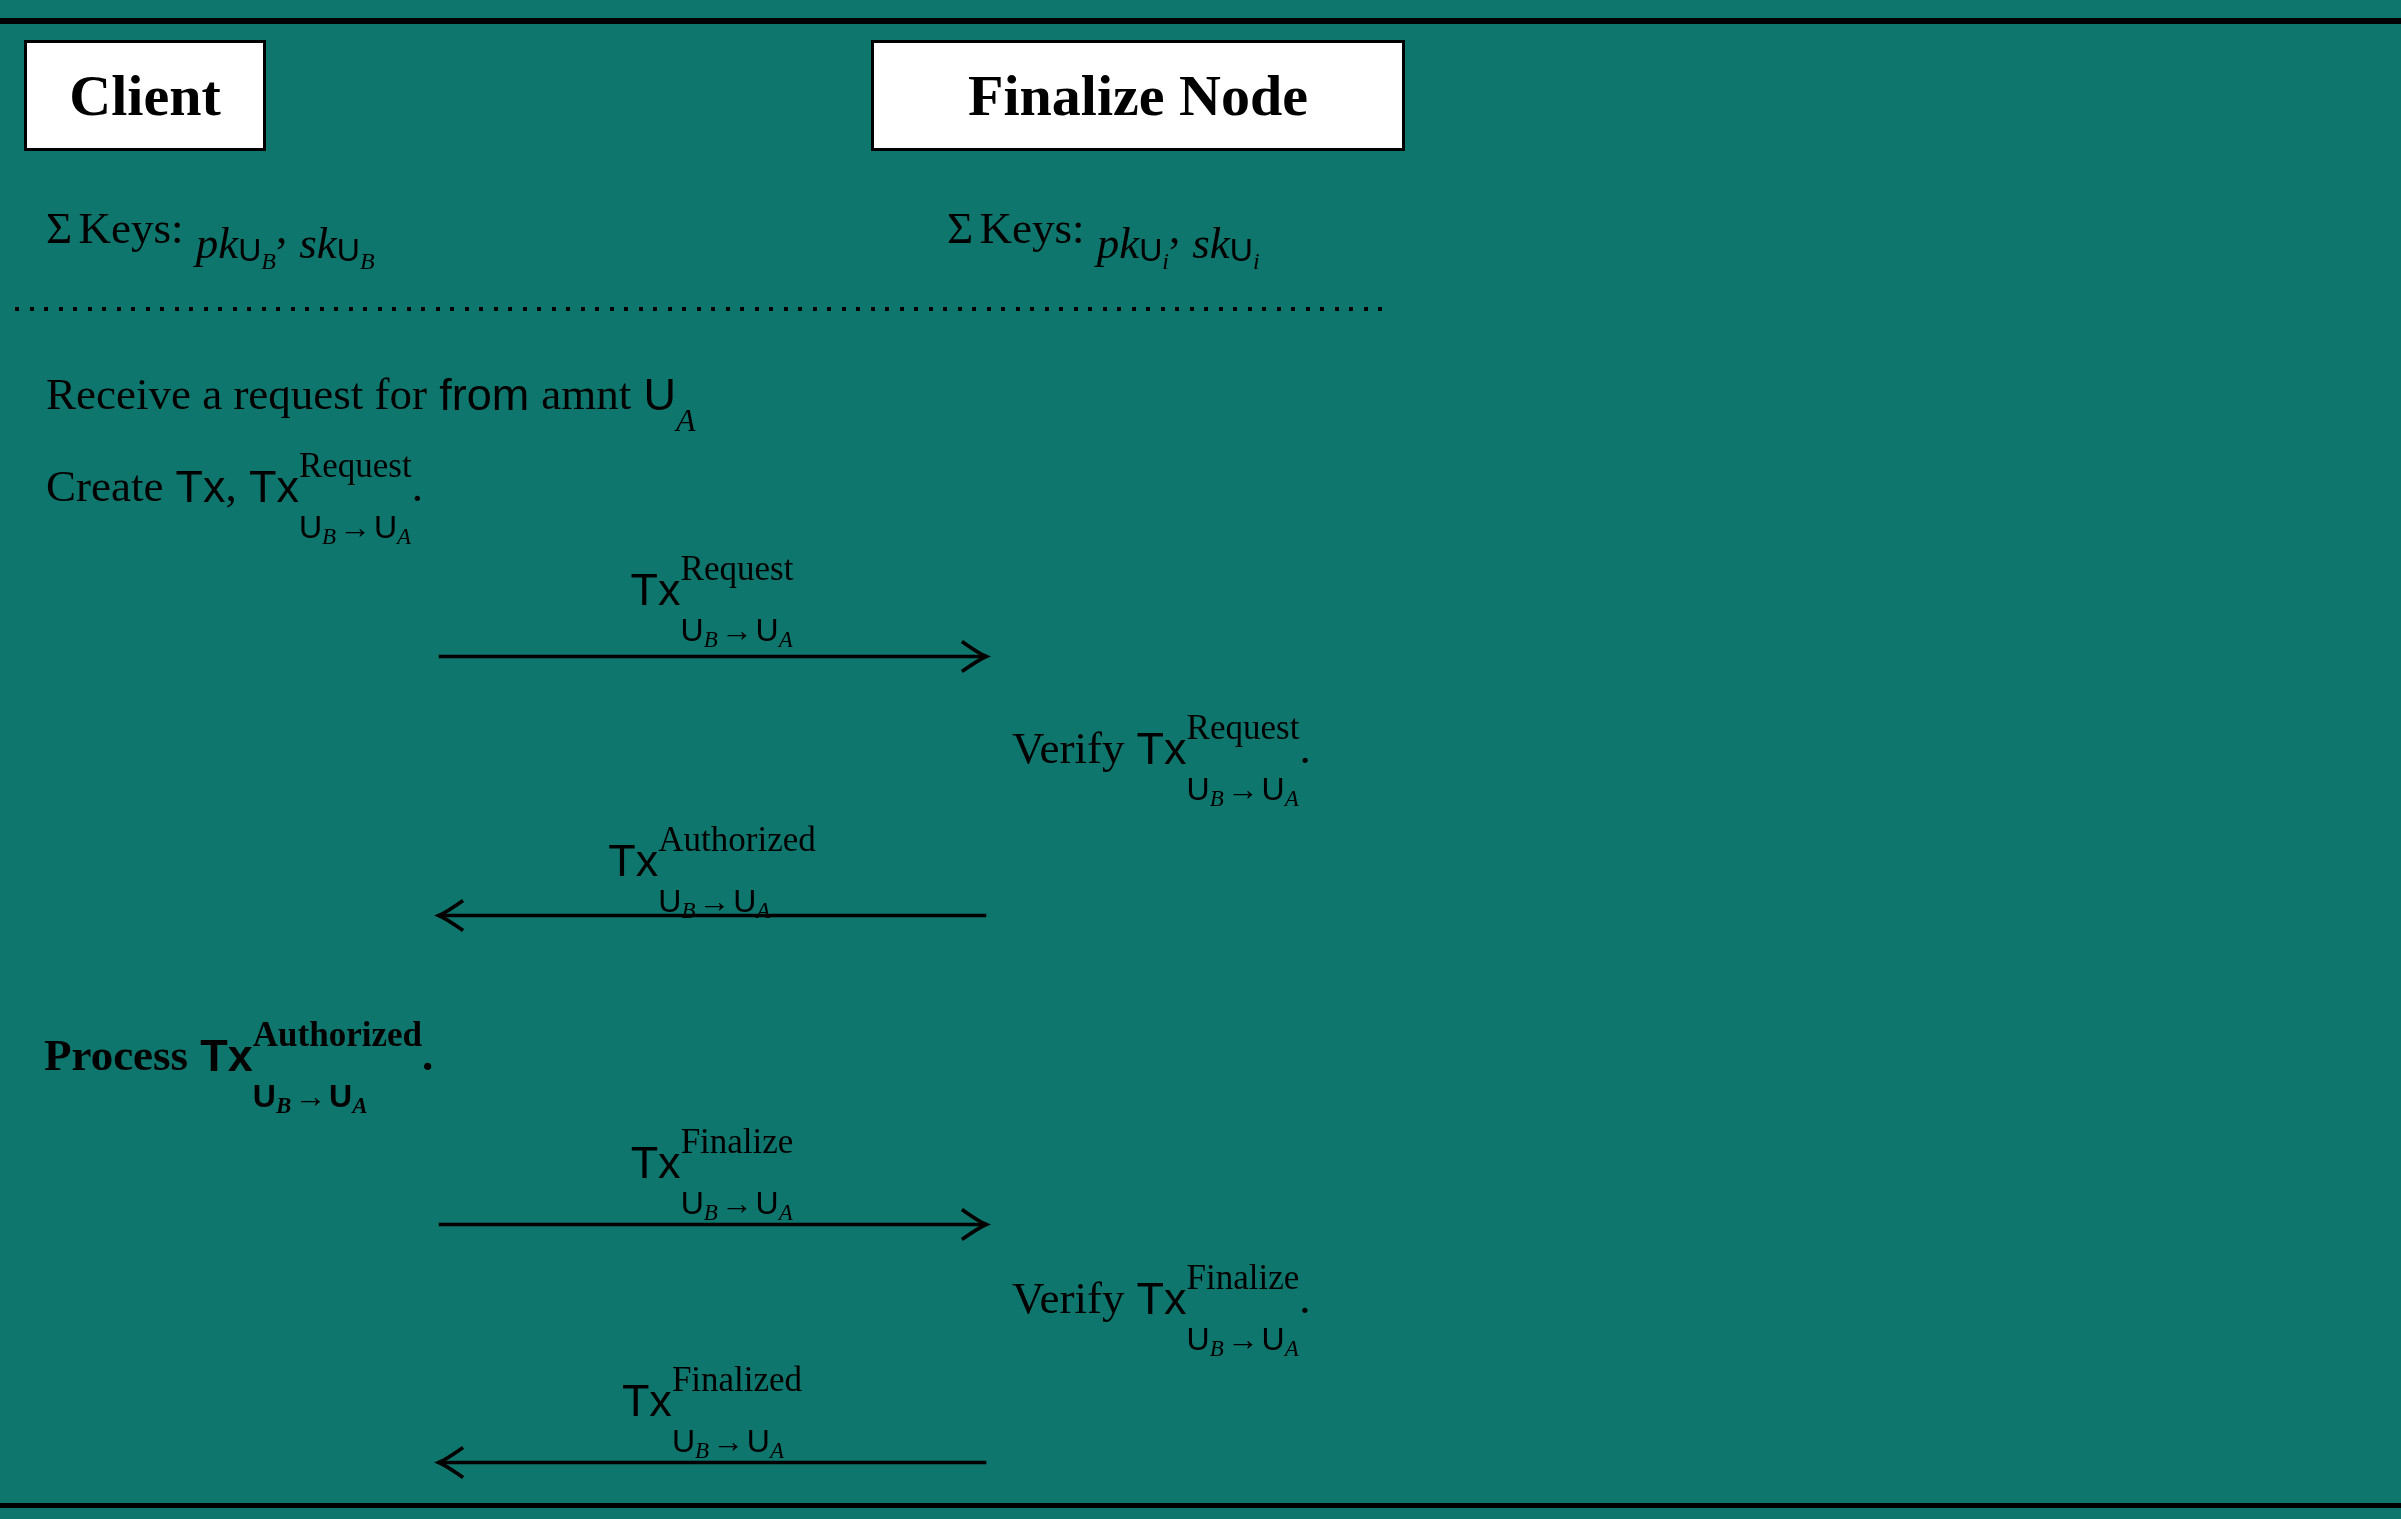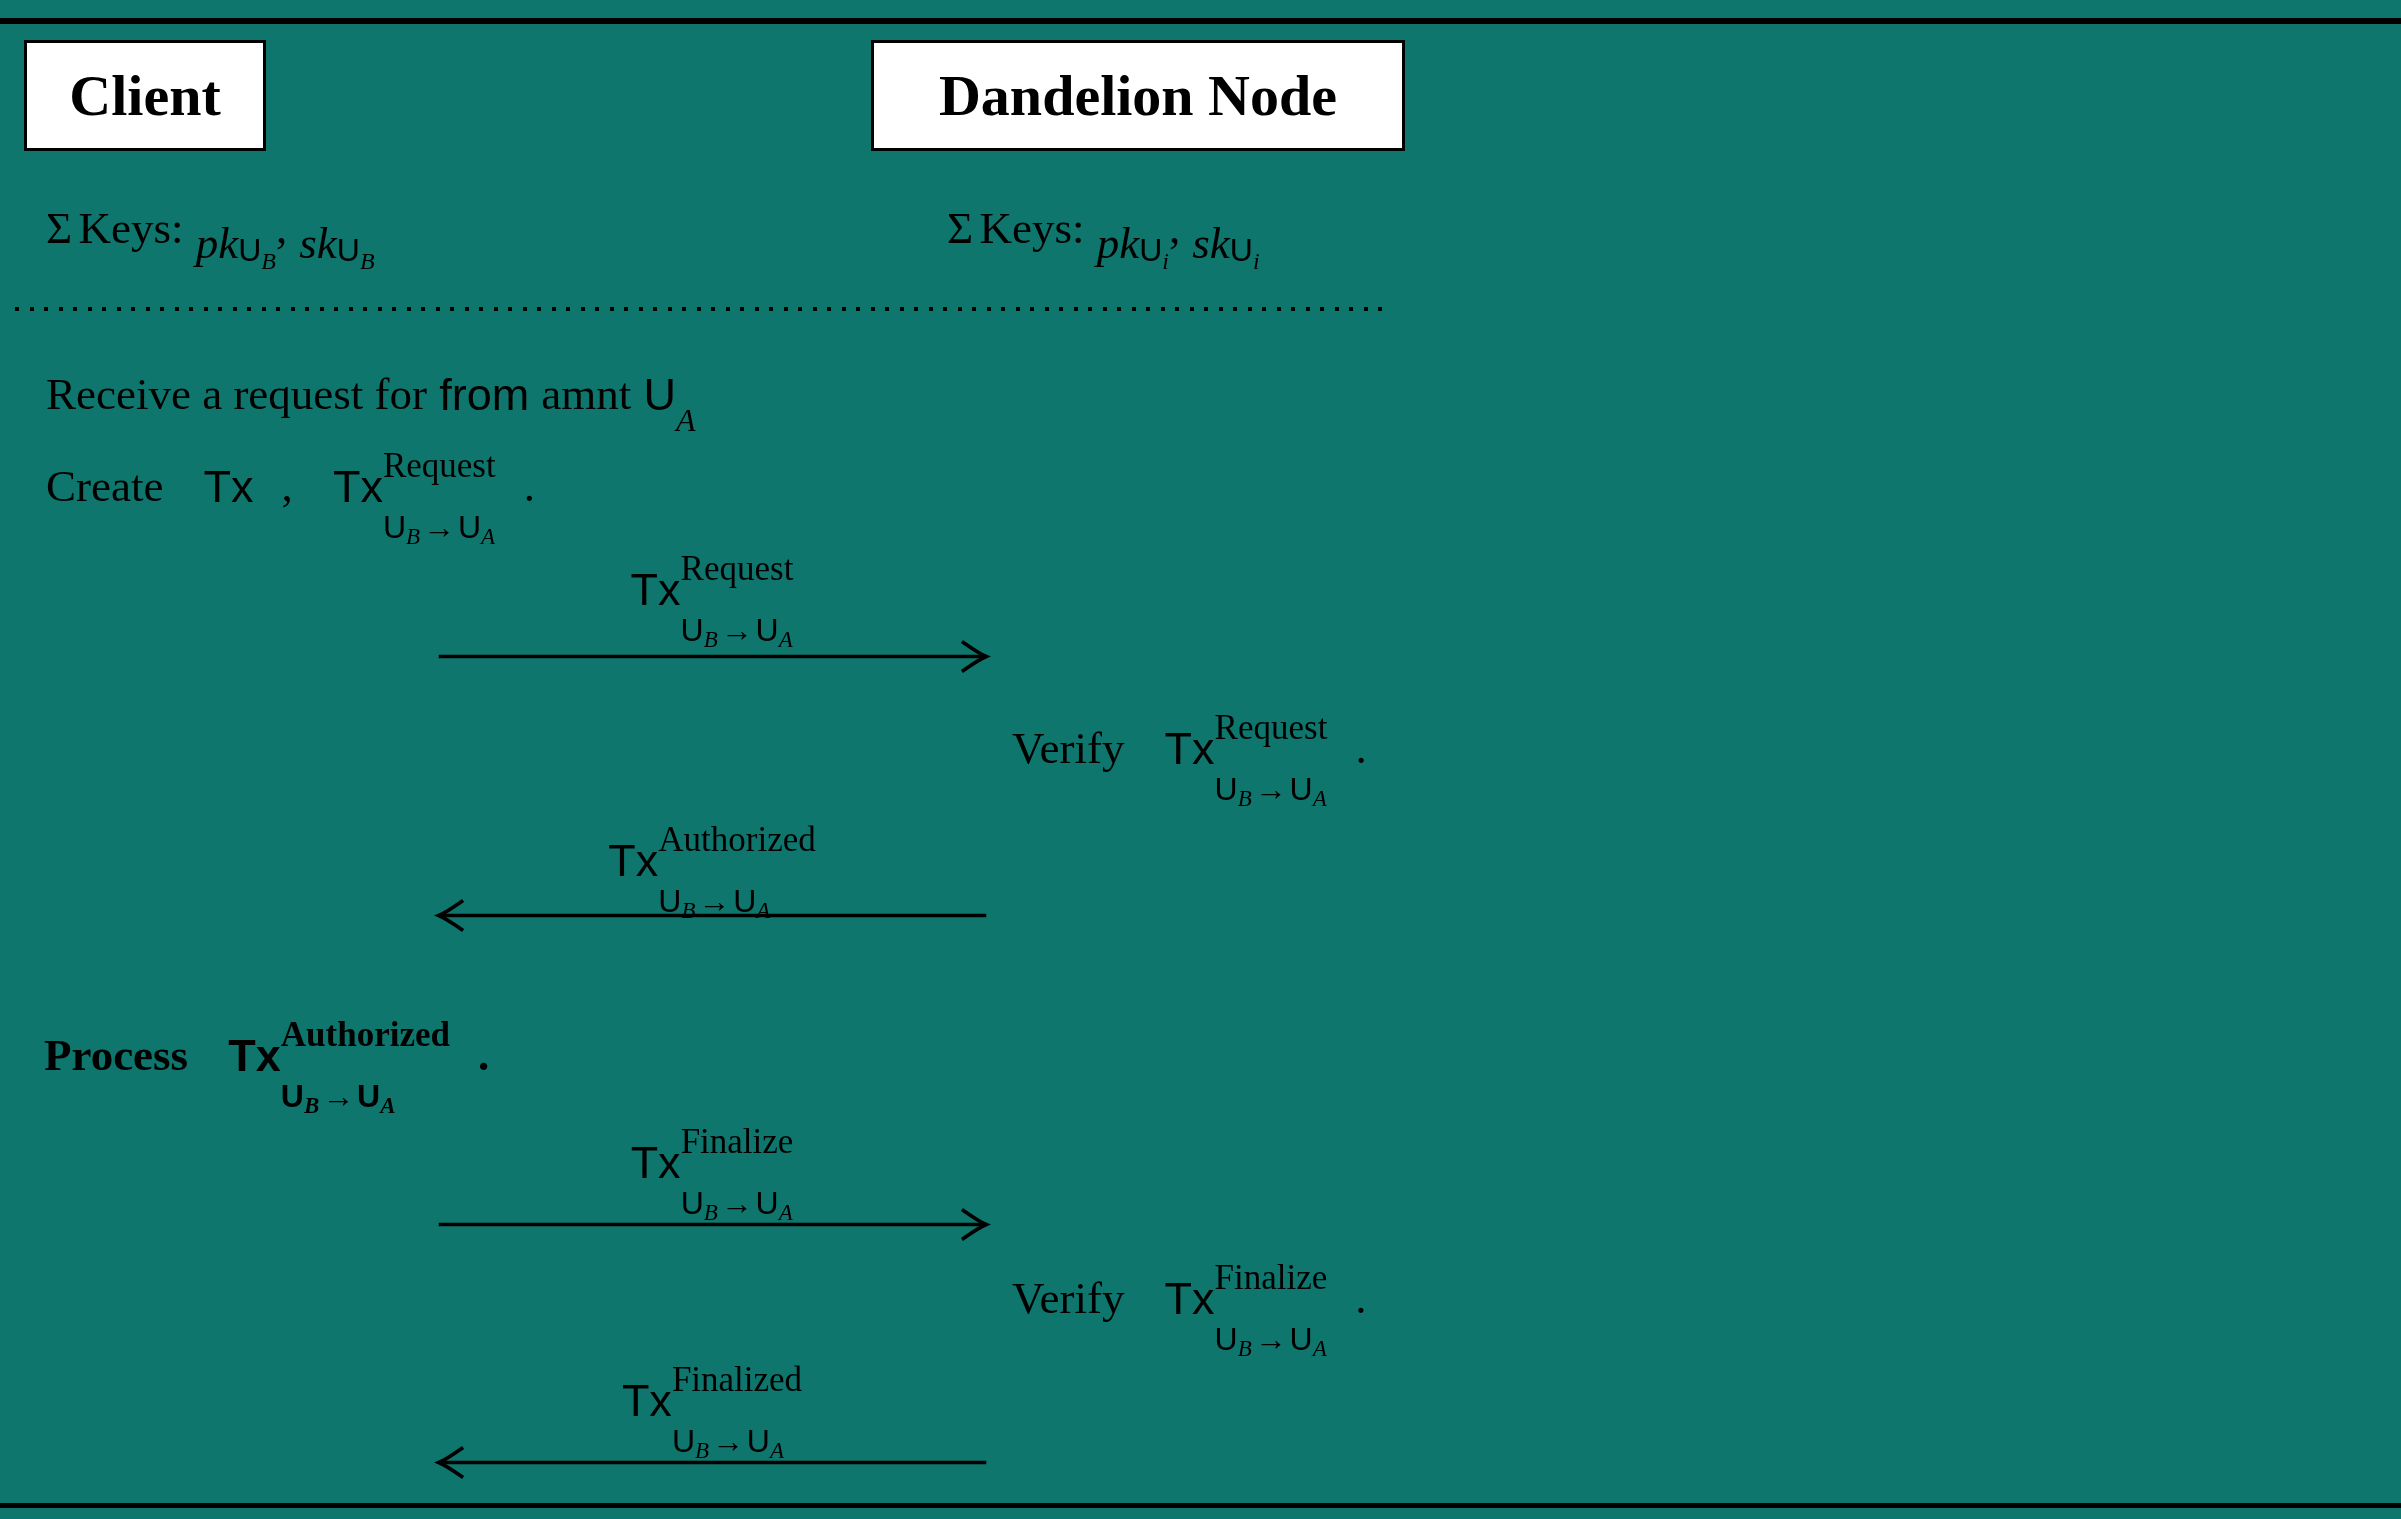--- a/index.html
+++ b/index.html
@@ -4,21 +4,21 @@
 <style>
   html,body{margin:0;padding:0;background:#ffffff;}
   .canvas{position:relative;width:2401px;height:1519px;background:#0f766e;color:#000000;
           font-family:"Liberation Serif","DejaVu Serif",serif;overflow:hidden;}
   .rule{position:absolute;background:#000000;}
   .dotted{position:absolute;height:4.3px;
           background:repeating-linear-gradient(90deg,#000 0 4.3px,transparent 4.3px 14.5px);}
   .pbox{position:absolute;border:3.6px solid #000;display:flex;align-items:center;justify-content:center;
         font-weight:bold;font-size:58px;line-height:1;background:#fff;}
   .line{position:absolute;display:flex;align-items:center;font-size:45px;line-height:1;white-space:pre;}
-  .h-lg{height:108px;gap:28px;}
+  .h-lg{height:108px;}
   .h-sm{height:58px;}
   .sf{font-family:"Liberation Sans","DejaVu Sans",sans-serif;}
   .rm{font-family:"Liberation Serif","DejaVu Serif",serif;}
   .it{font-style:italic;margin-top:31px;}
   .mr{margin-right:0.27em;}
   .mrs{margin-right:0.14em;}
   
   .ksub{display:inline-flex;align-items:baseline;transform:translateY(10px);font-size:32px;line-height:1;}
   .k2{display:inline-block;font-size:24px;transform:translateY(8px);line-height:1;}
   
@@ -39,21 +39,21 @@
 <body>
 
 <div class="canvas">
 
   <div class="rule" style="left:0;top:18px;width:2401px;height:5.8px;"></div>
 
   <div class="pbox" style="left:24px;top:40px;width:236px;height:105px;">
     <span>Client</span>
   </div>
   <div class="pbox" style="left:871px;top:40px;width:528px;height:105px;">
-    <span>Dandelion Node</span>
+    <span>Finalize Node</span>
   </div>
 
   <div class="line h-sm" style="left:46px;top:199px;">
     <span class="mrs">Σ</span>
     <span class="mr">Keys:</span>
     <span class="it">pk</span>
     <span class="ksub sf"><span>U</span><span class="rm it k2">B</span></span>
     <span class="mr">,</span>
     <span class="it">sk</span>
     <span class="ksub sf"><span>U</span><span class="rm it k2">B</span></span>

